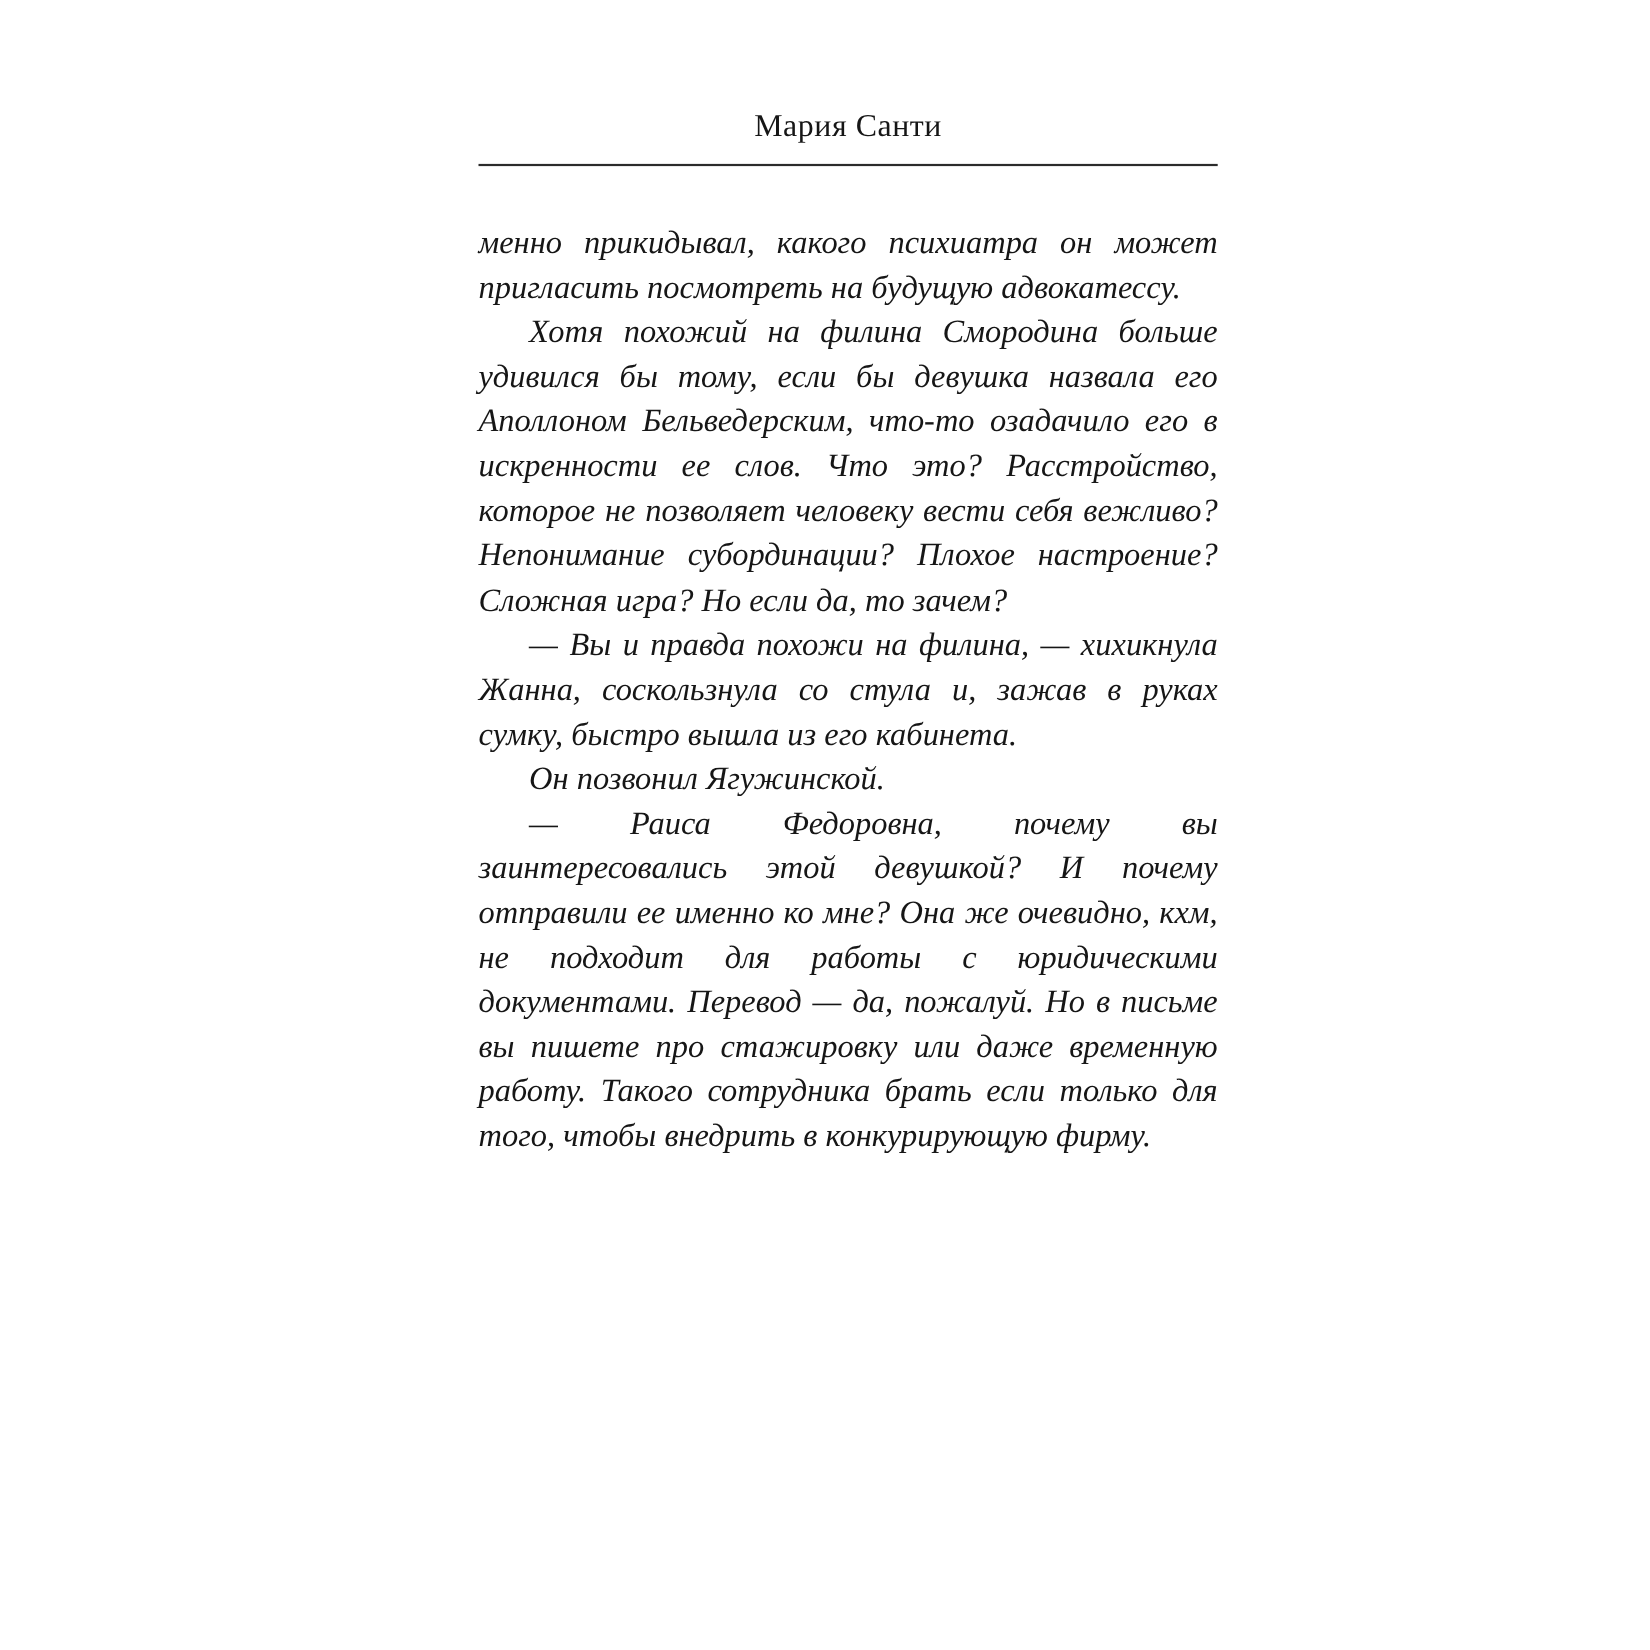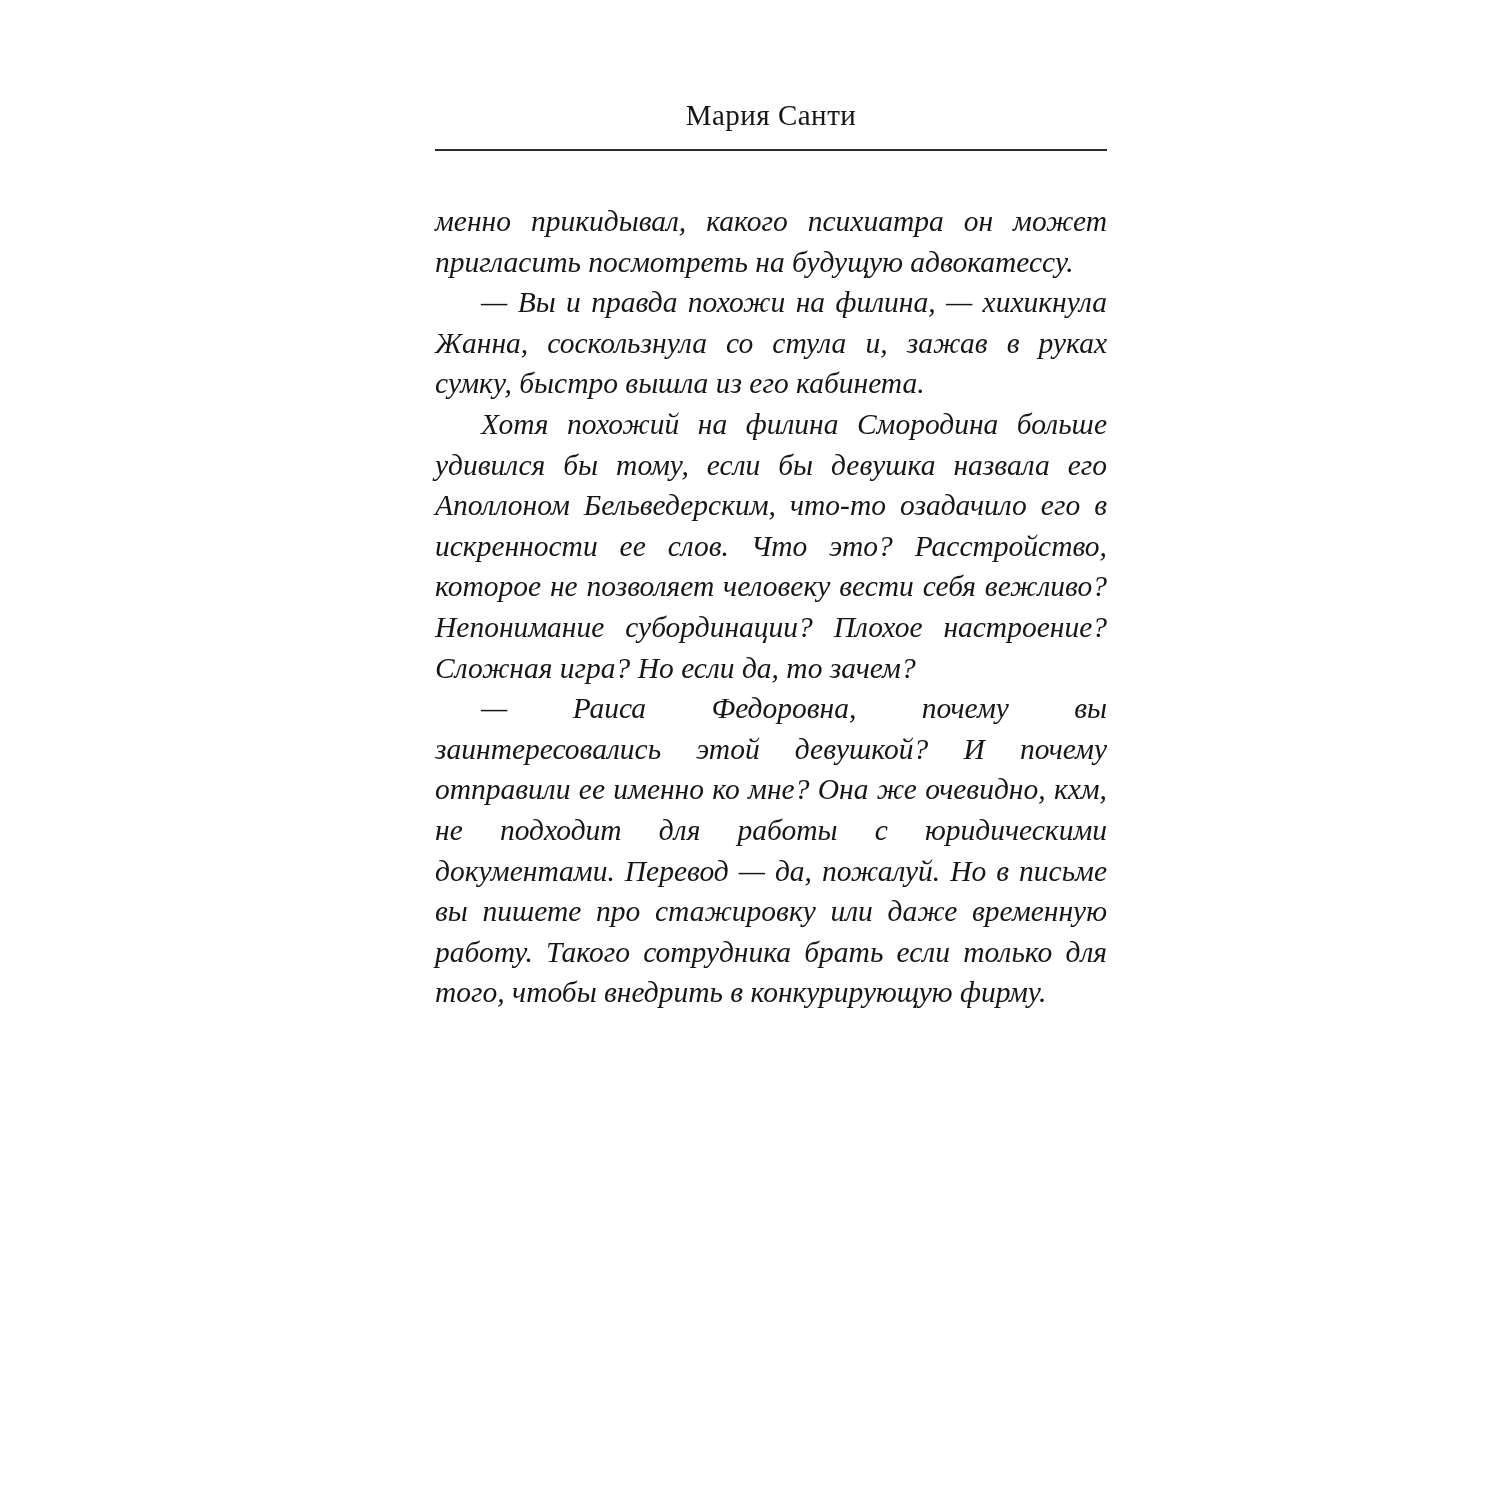--- a/index.html
+++ b/index.html
@@ -70,20 +70,21 @@
 
 <div class="page">
 
   <div class="running-head">
     <div class="author">Мария Санти</div>
     <div class="rule"></div>
   </div>
 
   <div class="text-block">
     <p class="cont">менно прикидывал, какого психиатра он может пригласить посмотреть на будущую адвокатессу.</p>
+    <p>Хотя похожий на филина Смородина больше удивился бы тому, если бы девушка назвала его Аполлоном Бельведерским, что-то озадачило его в искренности ее слов. Что это? Расстройство, которое не позволяет человеку вести себя вежливо? Непонимание субординации? Плохое настроение? Сложная игра? Но если да, то зачем?</p>
     <p>— Вы и правда похожи на филина, — хихикнула Жанна, соскользнула со стула и, зажав в руках сумку, быстро вышла из его кабинета.</p>
-    <p>Хотя похожий на филина Смородина больше удивился бы тому, если бы девушка назвала его Аполлоном Бельведерским, что-то озадачило его в искренности ее слов. Что это? Расстройство, которое не позволяет человеку вести себя вежливо? Непонимание субординации? Плохое настроение? Сложная игра? Но если да, то зачем?</p>
+    <p>Он позвонил Ягужинской.</p>
     <p>— Раиса Федоровна, почему вы заинтересовались этой девушкой? И почему отправили ее именно ко мне? Она же очевидно, кхм, не подходит для работы с юридическими документами. Перевод — да, пожалуй. Но в письме вы пишете про стажировку или даже временную работу. Такого сотрудника брать если только для того, чтобы внедрить в конкурирующую фирму.</p>
   </div>
 
   <div class="folio">12</div>
 
 </div>
 
 </body></html>

